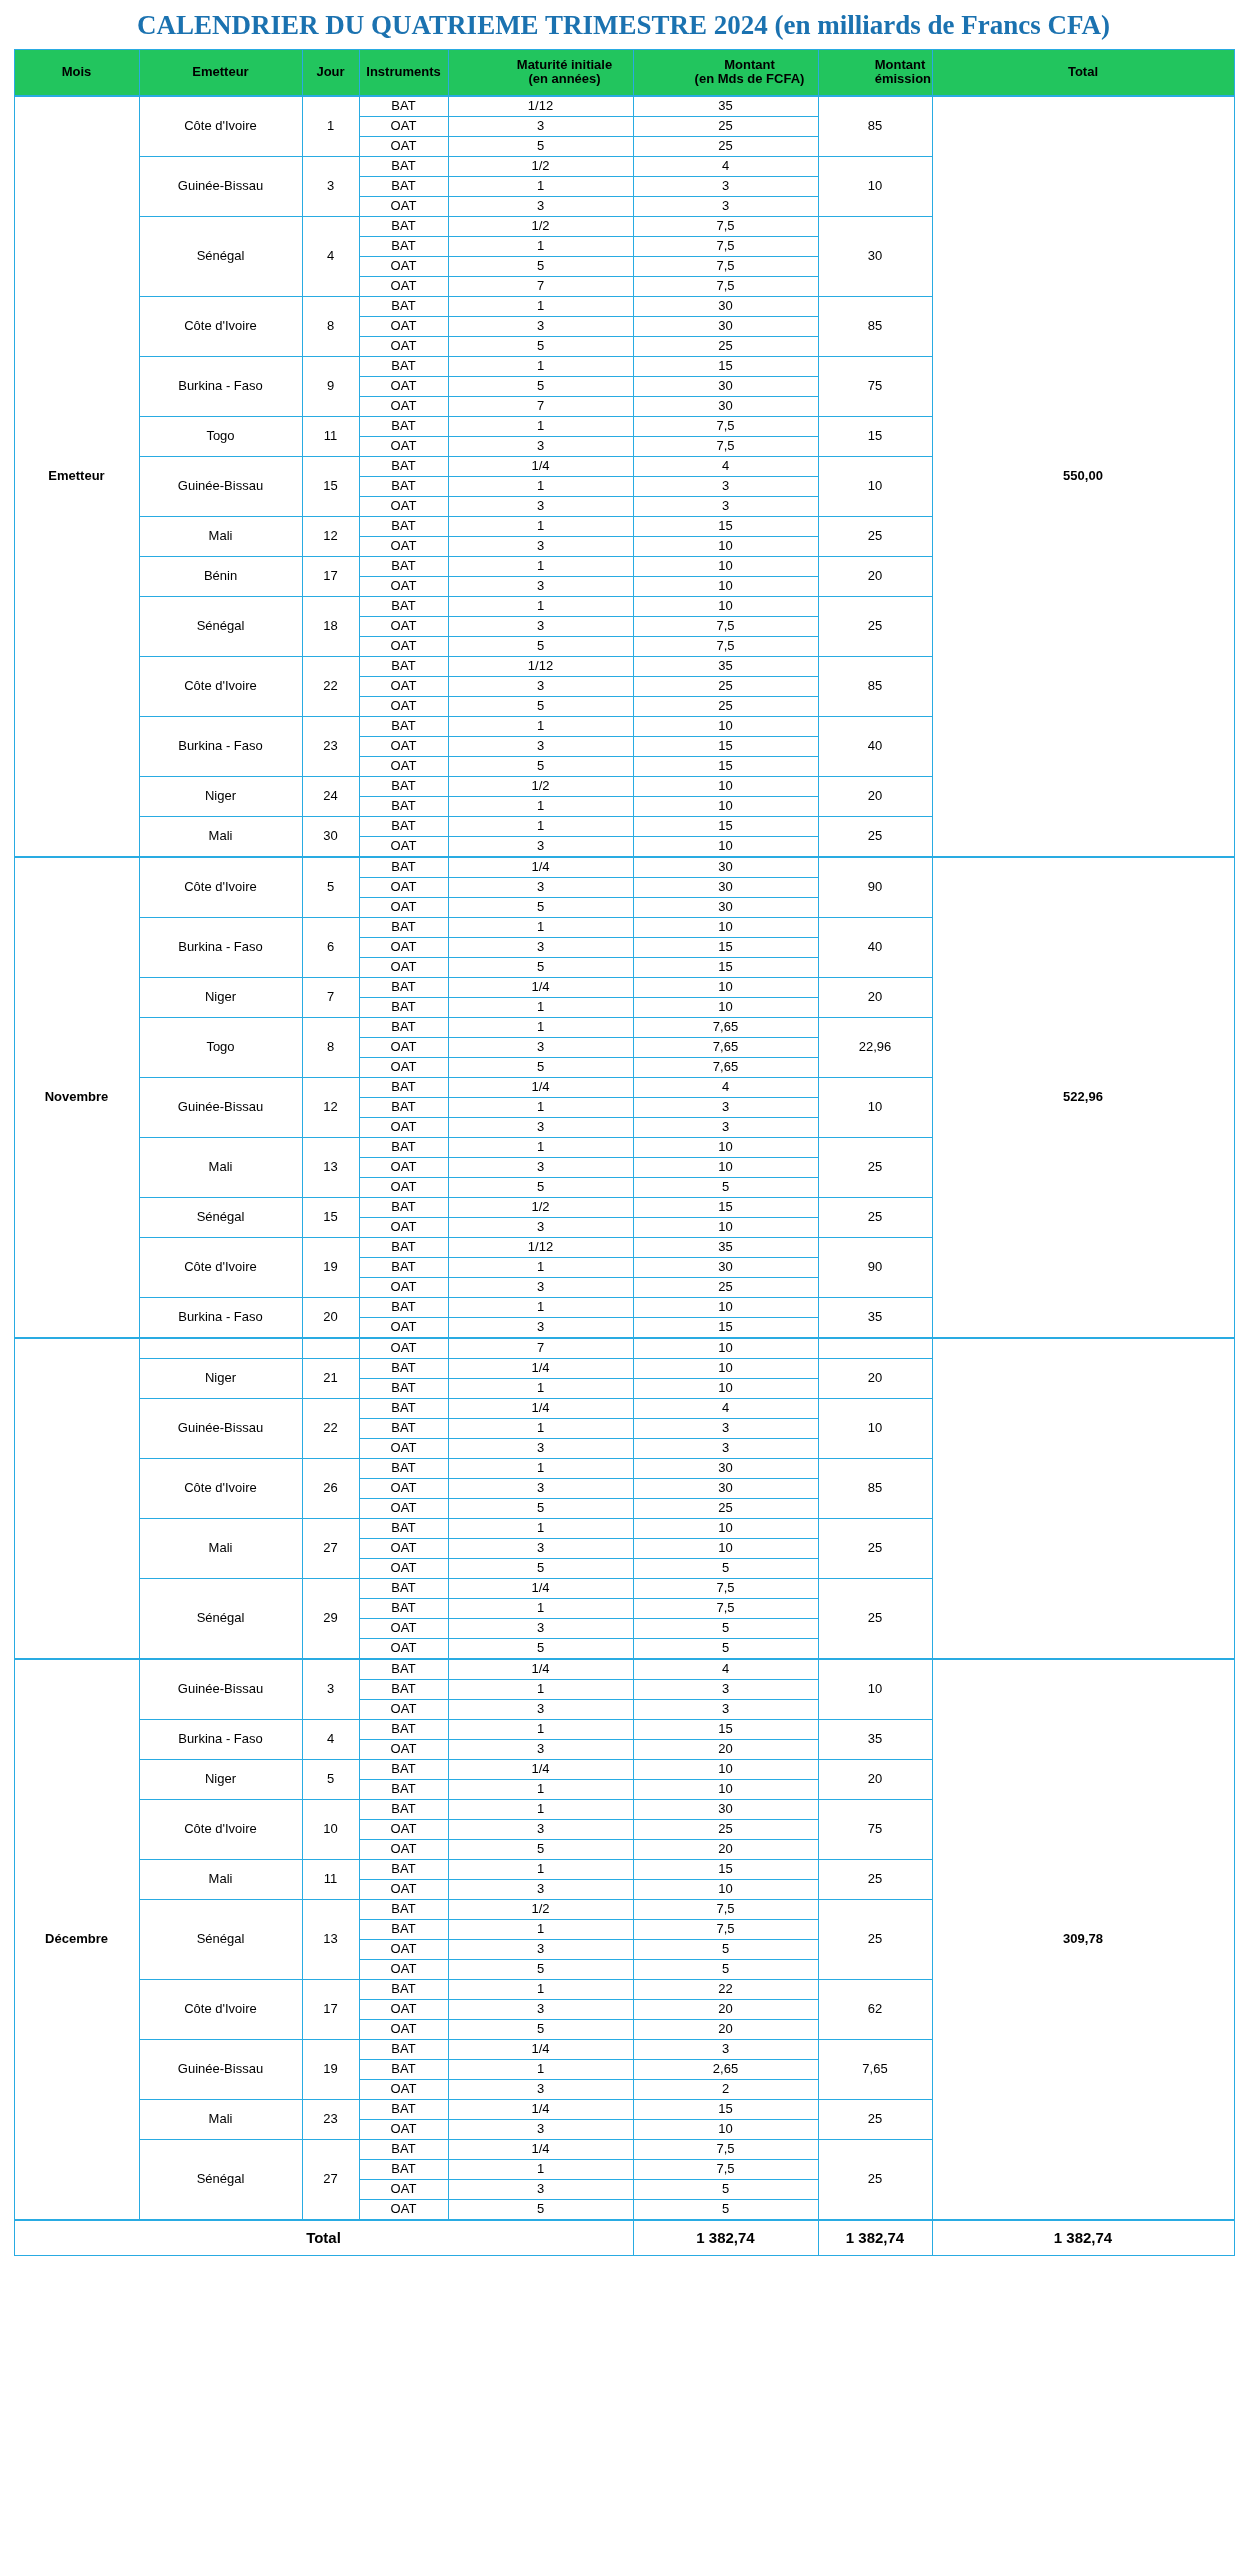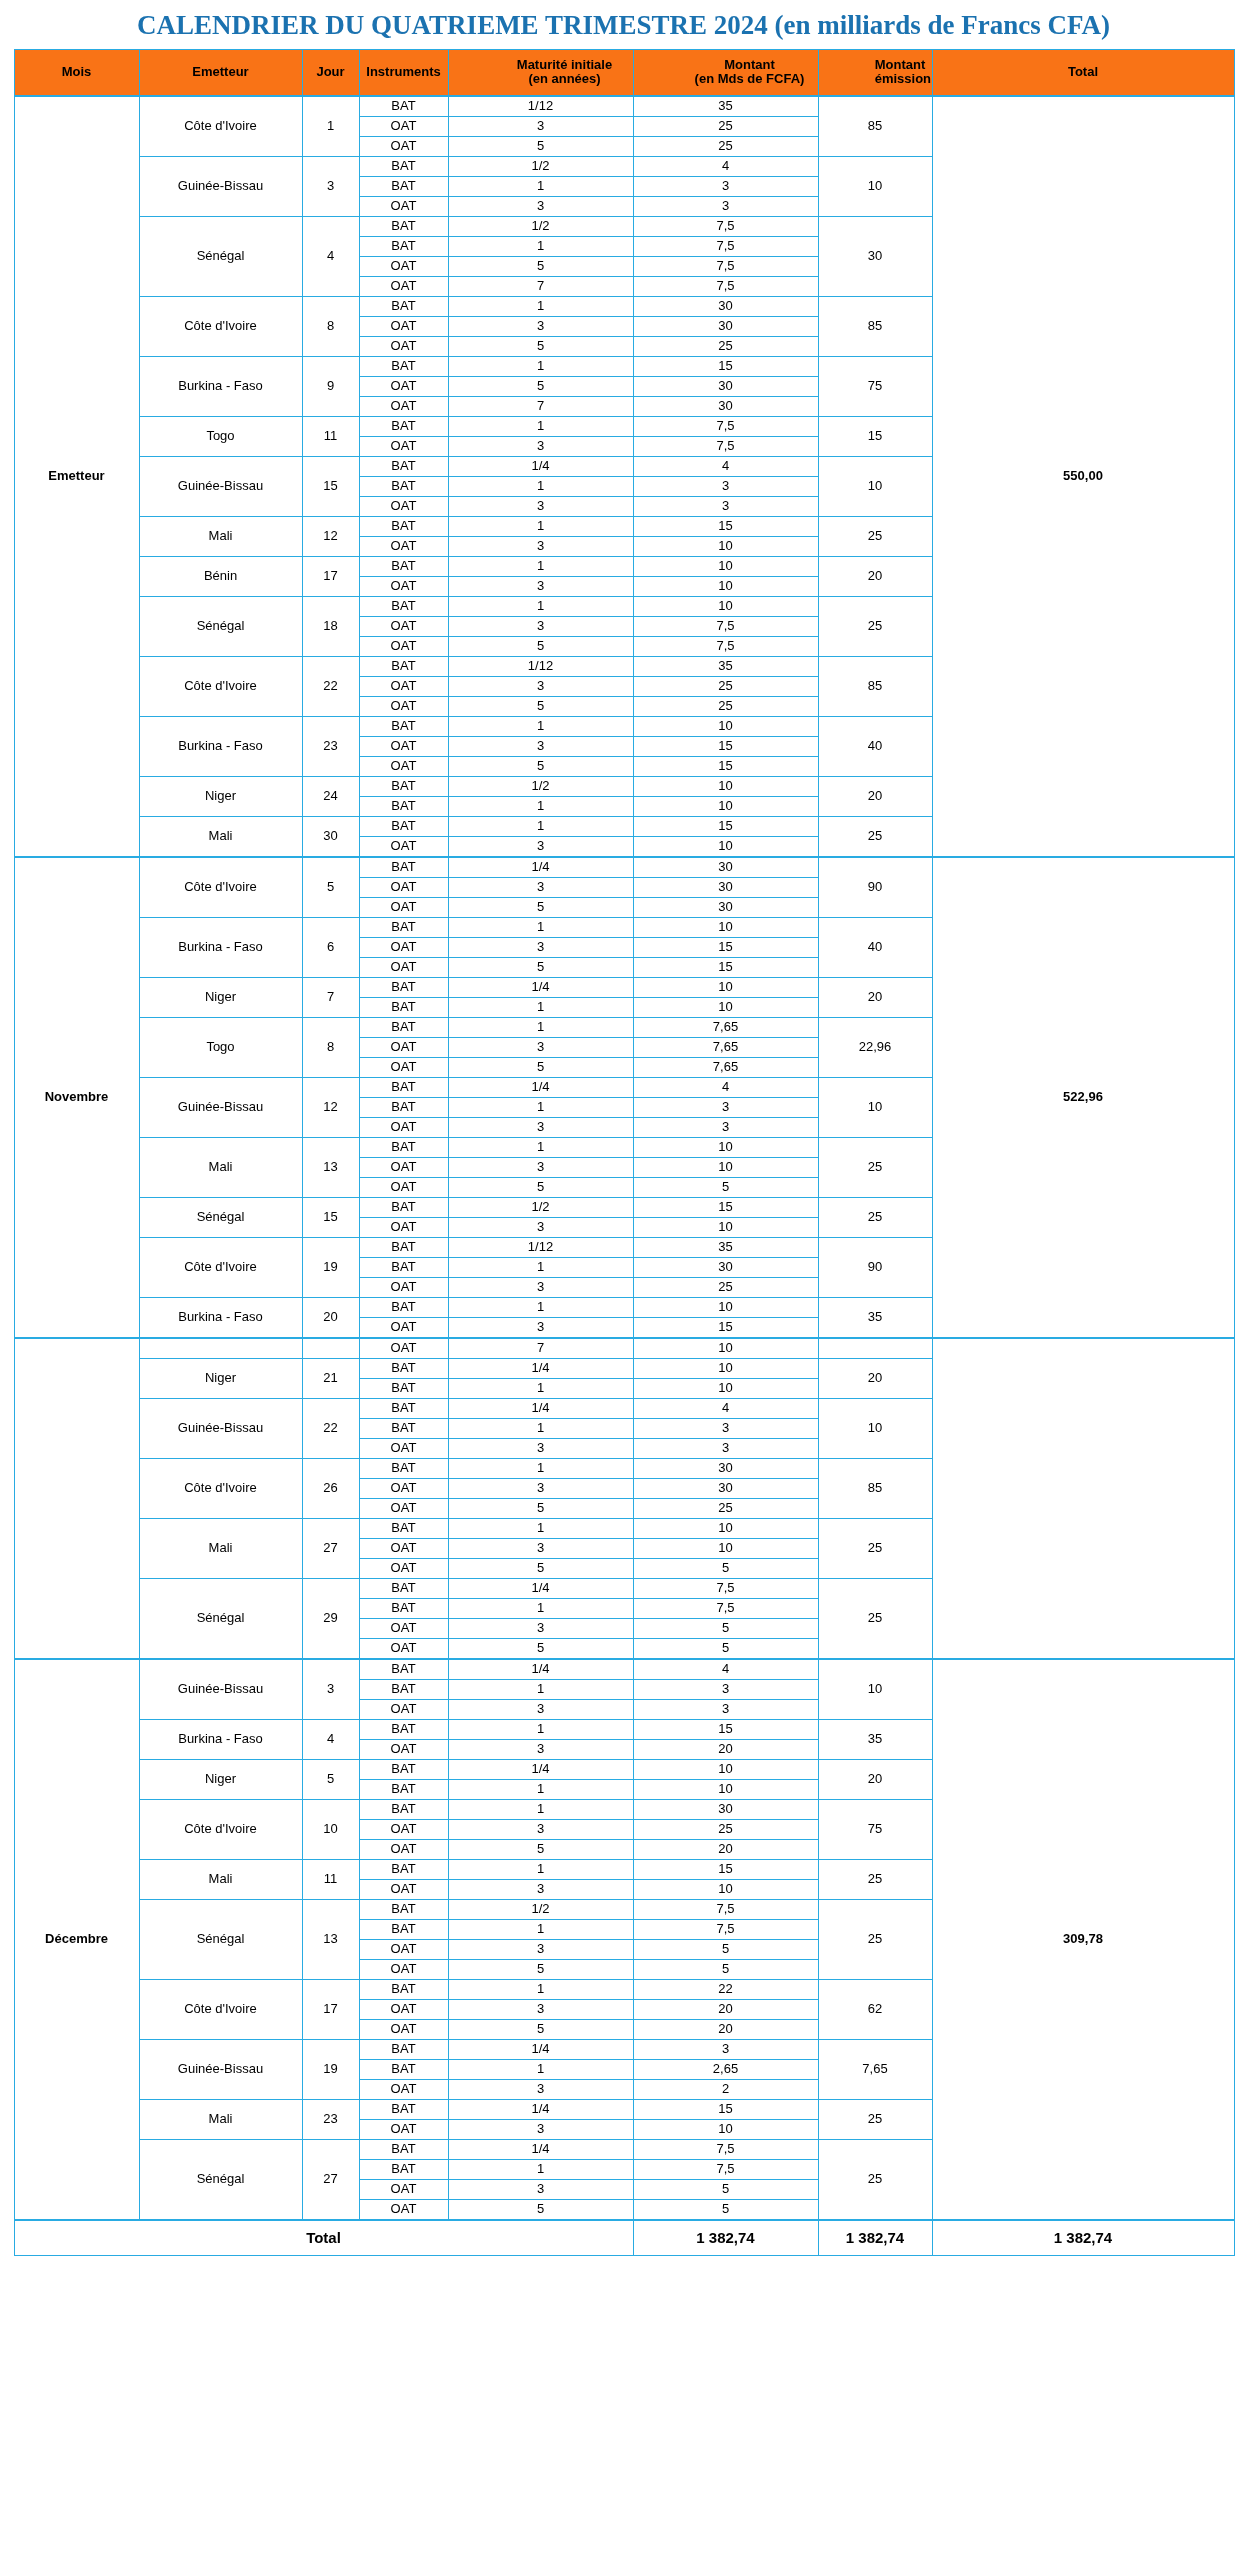--- a/index.html
+++ b/index.html
@@ -50,21 +50,21 @@
     padding: 0;
     vertical-align: middle;
     text-align: center;
     font-family: "Liberation Sans", sans-serif;
     color: #000000;
     font-size: 13px;
     line-height: 1.1;
   }
   
   thead th {
-    background: #f97316;
+    background: #22c55e;
     color: #ffffff;
     font-weight: bold;
     font-size: 14.4px;
     height: 45px;
     border-color: #13A5E0;
     padding: 2.1px 3.1px;
   }
   thead th.left-pad { text-align: left; padding-left: 8.2px; }
   thead th .l2 { display: block; padding-left: 48px; }
 

